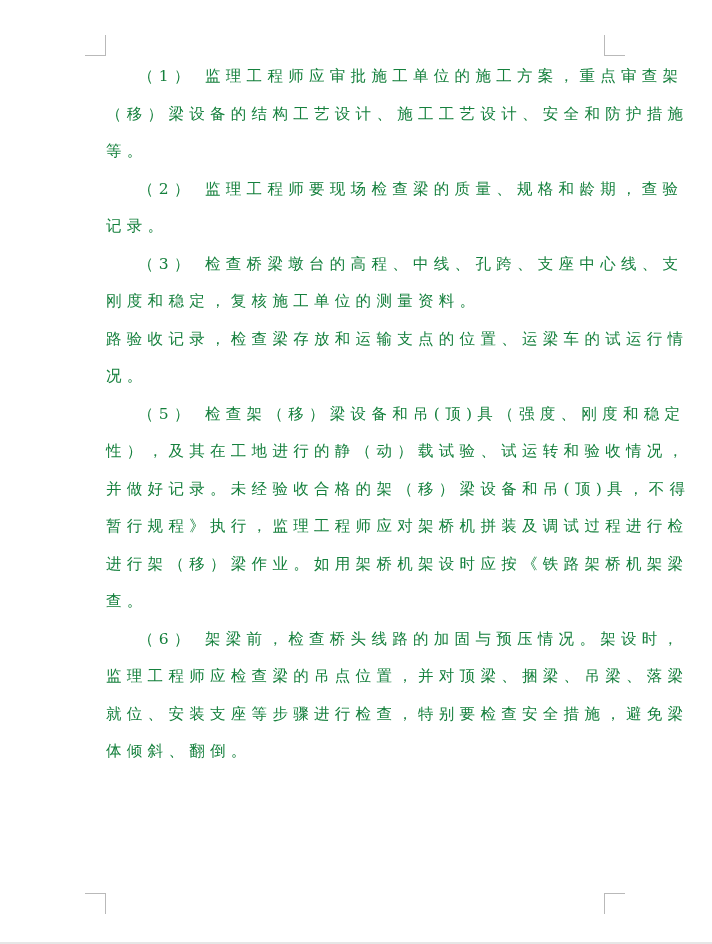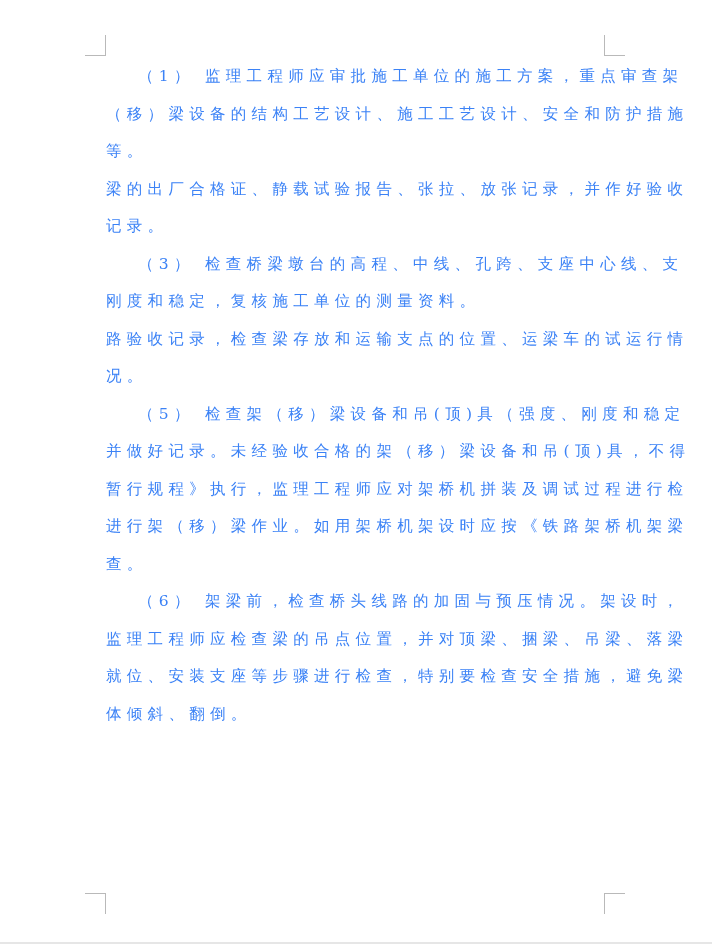--- a/index.html
+++ b/index.html
@@ -9,50 +9,51 @@
   }
   .page { position: absolute; left: 0; top: 0; width: 712px; height: 942px; background: #ffffff; }
   .bottom-strip { position: absolute; left: 0; top: 942px; width: 712px; height: 2px; background: #e6e6e6; }
   .corner { position: absolute; width: 20px; height: 20px; }
   .corner.tl { left: 85px; top: 35px; border-right: 1px solid #b9b9b9; border-bottom: 1px solid #b9b9b9; }
   .corner.tr { left: 604px; top: 35px; border-left: 1px solid #b9b9b9; border-bottom: 1px solid #b9b9b9; }
   .corner.bl { left: 85px; top: 893px; border-right: 1px solid #b9b9b9; border-top: 1px solid #b9b9b9; }
   .corner.br { left: 604px; top: 893px; border-left: 1px solid #b9b9b9; border-top: 1px solid #b9b9b9; }
   .body-text { position: absolute; left: 106px; top: 58px; width: 500px; }
   .line {
-    height: 37.5px; line-height: 37.5px; font-size: 15.5px; color: #3b82f6;
+    height: 37.5px; line-height: 37.5px; font-size: 15.5px; color: #15803d;
     letter-spacing: 5.3px; white-space: nowrap;
   }
   .line.indent { padding-left: 32px; }
 </style>
 </head>
 <body>
 
 <div class="page">
   <div class="corner tl"></div>
   <div class="corner tr"></div>
   <div class="corner bl"></div>
   <div class="corner br"></div>
 
   <div class="body-text">
 
     <div class="line indent">（1） 监理工程师应审批施工单位的施工方案，重点审查架</div>
     <div class="line">（移）梁设备的结构工艺设计、施工工艺设计、安全和防护措施</div>
     <div class="line">等。</div>
 
-    <div class="line">梁的出厂合格证、静载试验报告、张拉、放张记录，并作好验收</div>
+    <div class="line indent">（2） 监理工程师要现场检查梁的质量、规格和龄期，查验</div>
     <div class="line">记录。</div>
 
     <div class="line indent">（3） 检查桥梁墩台的高程、中线、孔跨、支座中心线、支</div>
     <div class="line">刚度和稳定，复核施工单位的测量资料。</div>
 
     <div class="line">路验收记录，检查梁存放和运输支点的位置、运梁车的试运行情</div>
     <div class="line">况。</div>
 
     <div class="line indent">（5） 检查架（移）梁设备和吊(顶)具（强度、刚度和稳定</div>
+    <div class="line">性），及其在工地进行的静（动）载试验、试运转和验收情况，</div>
     <div class="line">并做好记录。未经验收合格的架（移）梁设备和吊(顶)具，不得</div>
     <div class="line">暂行规程》执行，监理工程师应对架桥机拼装及调试过程进行检</div>
     <div class="line">进行架（移）梁作业。如用架桥机架设时应按《铁路架桥机架梁</div>
     <div class="line">查。</div>
 
     <div class="line indent">（6） 架梁前，检查桥头线路的加固与预压情况。架设时，</div>
     <div class="line">监理工程师应检查梁的吊点位置，并对顶梁、捆梁、吊梁、落梁</div>
     <div class="line">就位、安装支座等步骤进行检查，特别要检查安全措施，避免梁</div>
     <div class="line">体倾斜、翻倒。</div>
 

